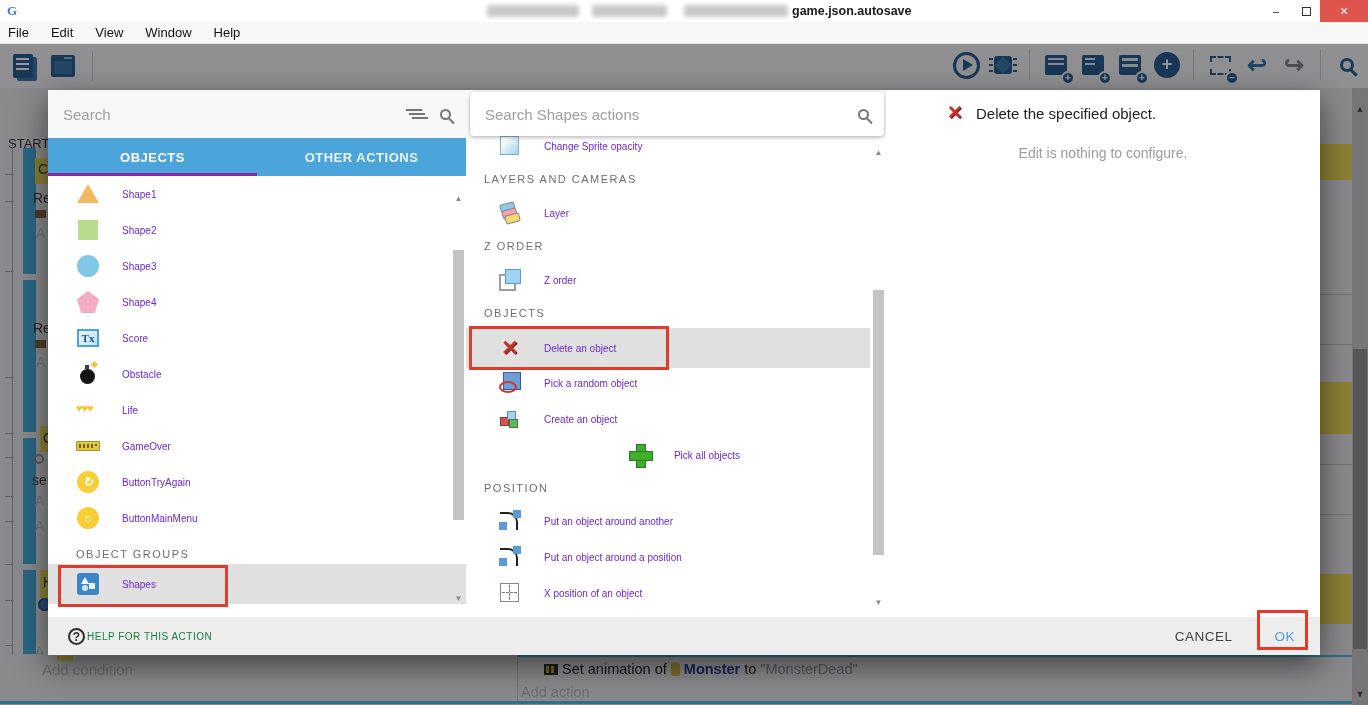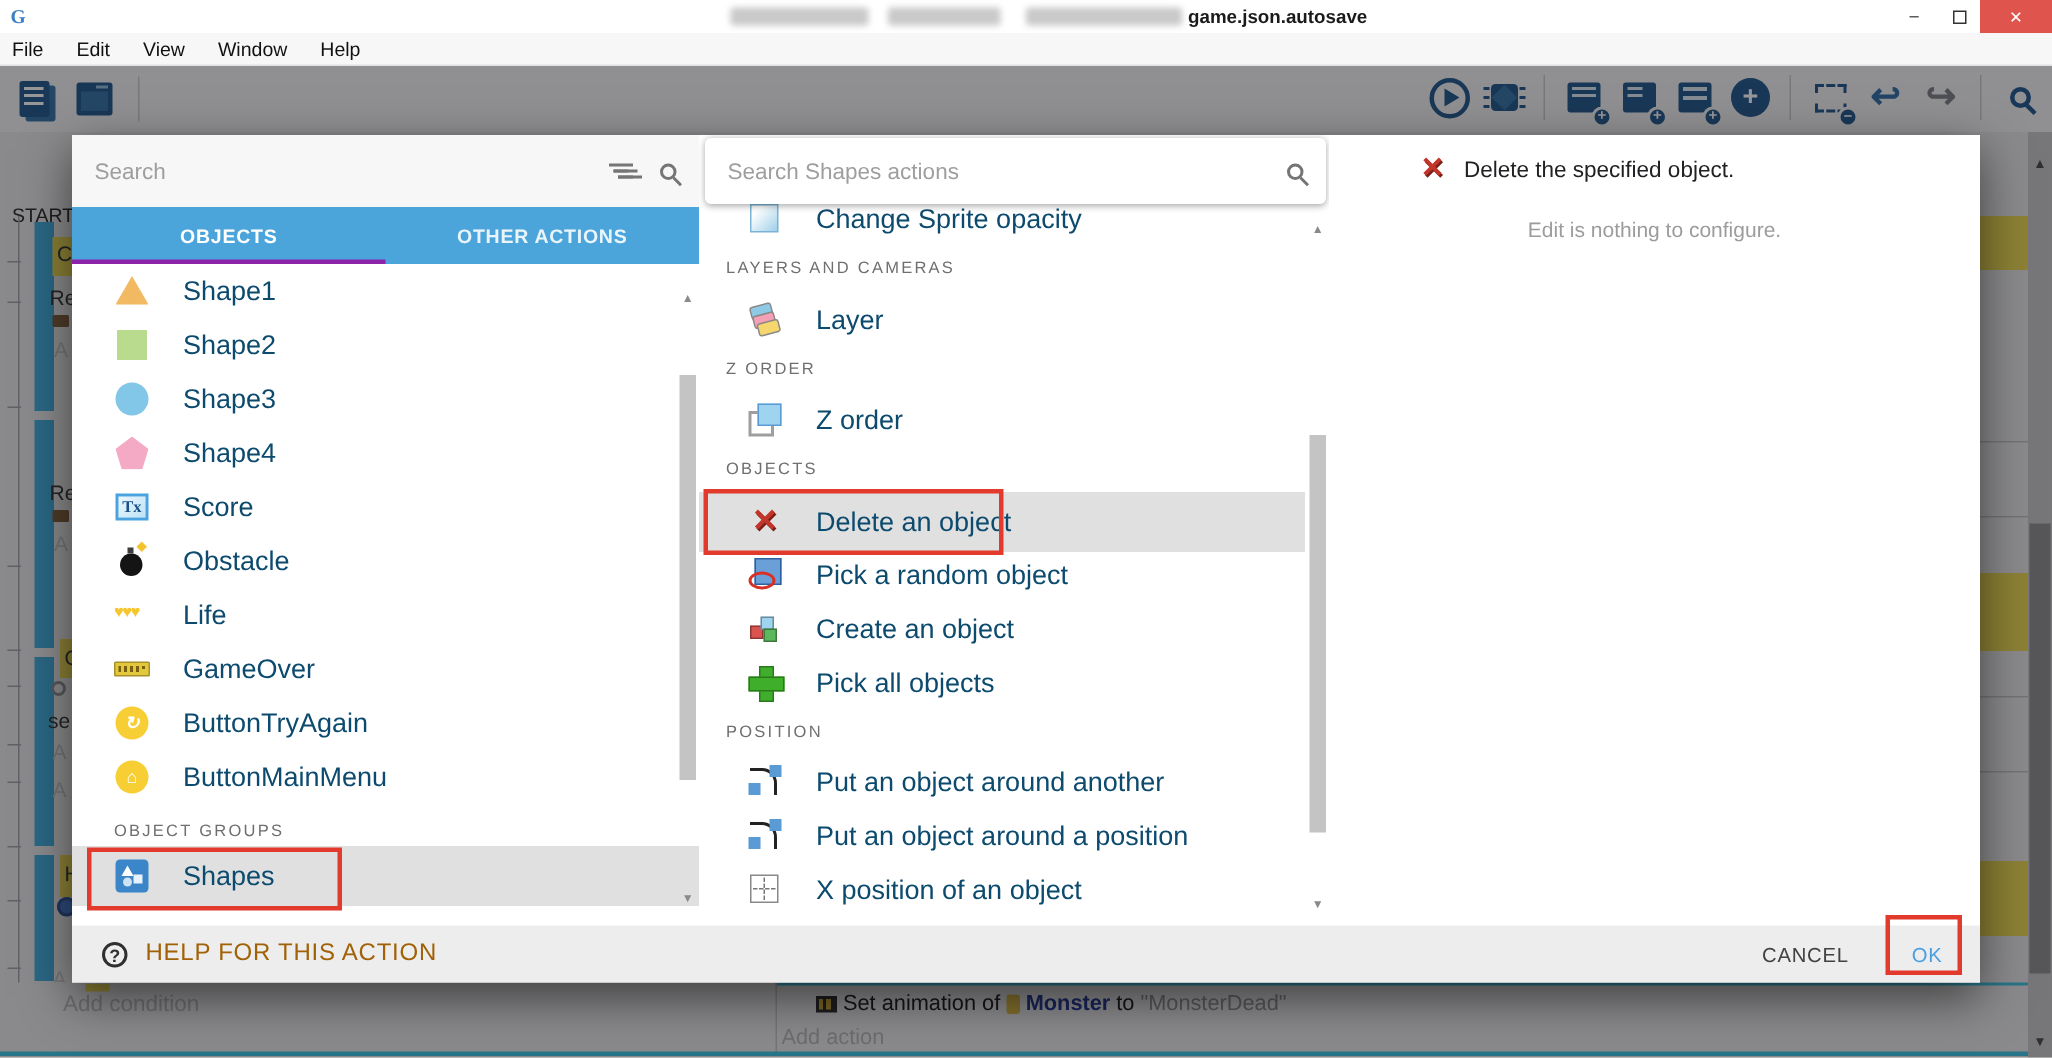--- a/index.html
+++ b/index.html
@@ -105,21 +105,21 @@
   .filter-ic { width:16px; height:12px; margin-right:18px; position:relative; }
   .filter-ic::before { content:""; position:absolute; left:0; top:1px; width:16px; height:2px; background:#757575; box-shadow:3px 4px 0 -0px #757575, 6px 8px 0 0 #757575; }
   .filter-ic::after { content:""; position:absolute; left:3px; top:5px; width:10px; height:2px; background:#757575; box-shadow:3px 4px 0 0 #757575; width:10px; }
   .mag-ic { width:11px; height:11px; border:2px solid #757575; border-radius:50%; position:relative; flex:none; }
   .mag-ic::after { content:""; position:absolute; right:-6px; bottom:-4px; width:7px; height:2px; background:#757575; transform:rotate(45deg); }
   #tabs { height:38px; background:#4ba5da; display:flex; }
   .tab { width:50%; display:flex; align-items:center; justify-content:center; font-size:13px; font-weight:bold; letter-spacing:.5px; color:#eaf4fb; position:relative; }
   .tab.active { color:#ffffff; }
   .tab.active::after { content:""; position:absolute; left:0; bottom:0; width:100%; height:3px; background:#8e24aa; }
   .obj-row { height:36px; display:flex; align-items:center; padding-left:28px; background:#fff; }
-  .obj-row .lbl, .act-row .lbl { margin-left:22px; font-size:18px; color:#0c4a6e; white-space:nowrap; }
+  .obj-row .lbl, .act-row .lbl { margin-left:22px; font-size:10px; color:#6d28d9; white-space:nowrap; }
   .grp-header { height:28px; display:flex; align-items:flex-end; padding:0 0 4px 28px; font-size:11px; letter-spacing:1.5px; color:#6f6f6f; }
   .obj-row.selected { height:40px; background:#e0e0e0; }
 
   .icon24 { width:24px; height:24px; position:relative; flex:none; }
   .oi-tri { position:absolute; left:1px; top:2px; width:0; height:0; border-left:11px solid transparent; border-right:11px solid transparent; border-bottom:19px solid #f2b963; }
   .oi-sq { position:absolute; left:2px; top:2px; width:20px; height:20px; background:#b8db8e; }
   .oi-circ { position:absolute; left:1px; top:1px; width:22px; height:22px; border-radius:50%; background:#82c6e8; }
   .oi-pent { position:absolute; left:1px; top:1px; width:22px; height:22px; background:#f4a9c4; clip-path:polygon(50% 0,100% 38%,81% 100%,19% 100%,0 38%); }
   .oi-text { position:absolute; left:1px; top:3px; width:22px; height:18px; background:linear-gradient(135deg,#eaf6fd,#bfe3f6); border:2px solid #4aa3e0; color:#1a4f8a; font:bold 11px/14px "Liberation Serif",serif; text-align:center; }
   .oi-text::before { content:"Tx"; }
@@ -186,21 +186,21 @@
   #col-right { position:absolute; left:838px; top:0; width:434px; height:527px; background:#fff; }
   #right-header { position:absolute; left:58px; top:12px; display:flex; align-items:center; }
   .x-icon { width:22px; height:22px; color:#c3352b; font:bold 19px/22px "Liberation Sans",sans-serif; text-align:center; text-shadow:1px 1px 0 #7a1f18; }
   .x-icon::before { content:"\2715"; }
   #right-title { margin-left:10px; font-size:15px; color:#212124; }
   #right-empty { position:absolute; left:0; top:55px; width:100%; text-align:center; font-size:14px; color:#9c9c9c; }
 
   
   #footer { position:absolute; left:0; top:527px; width:1272px; height:38px; background:#ededed; display:flex; align-items:center; padding:0 25px 0 20px; }
   #help-icon { width:17px; height:17px; border:2px solid #2f2f2f; border-radius:50%; color:#2f2f2f; font:bold 12px/15px "Liberation Sans",sans-serif; text-align:center; flex:none; }
-  #help-label { margin-left:12px; font-size:16px; letter-spacing:.5px; color:#a16207; }
+  #help-label { margin-left:2px; font-size:10px; letter-spacing:.5px; color:#15803d; }
   #footer-right { margin-left:auto; display:flex; align-items:center; gap:42px; }
   #cancel-btn { font-size:13.5px; letter-spacing:.5px; color:#424242; }
   #ok-btn { font-size:13.5px; letter-spacing:.5px; color:#4aa0e0; }
 
   .red-box { position:absolute; border:3px solid #e23a2c; pointer-events:none; z-index:30; }
 </style>
 </head>
 <body>
 
 <div id="titlebar">
@@ -494,21 +494,21 @@
     <div class="act-row" style="top:311px;">
       <span class="icon24">
           <i class="mi-create">
             <i class="c1"></i>
             <i class="c2"></i>
             <i class="c3"></i>
           </i>
         </span>
       <span class="lbl">Create an object</span>
     </div>
-    <div class="act-row" style="top:347px;">
+    <div class="act-row" style="top:347px;justify-content:center;">
       <span class="icon24">
           <i class="mi-pickall"></i>
         </span>
       <span class="lbl">Pick all objects</span>
     </div>
     <div class="sec-header" style="top:387px;">POSITION</div>
     <div class="act-row" style="top:413px;">
       <span class="icon24">
           <i class="mi-around">
             <i class="a1"></i>

